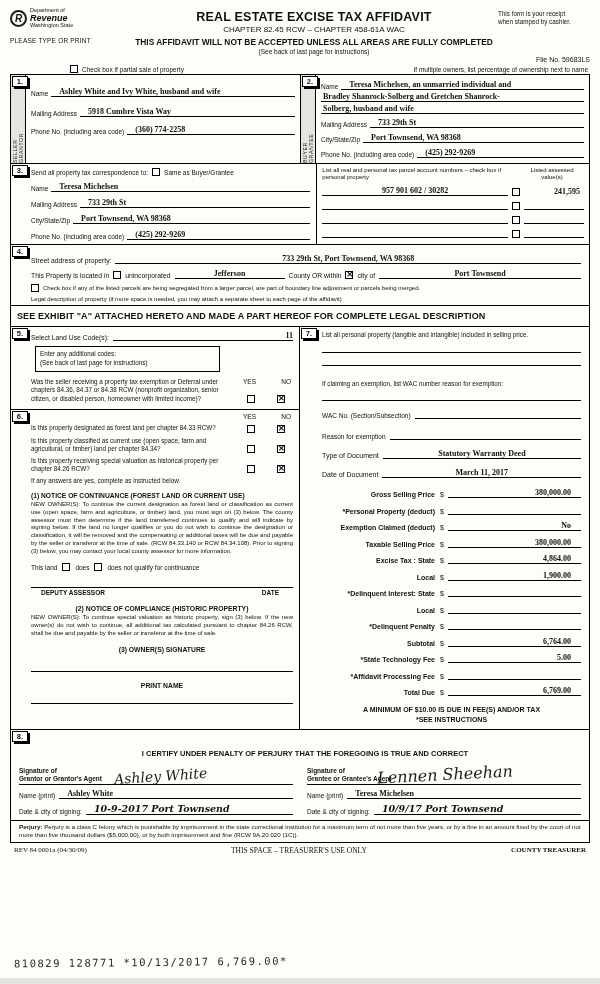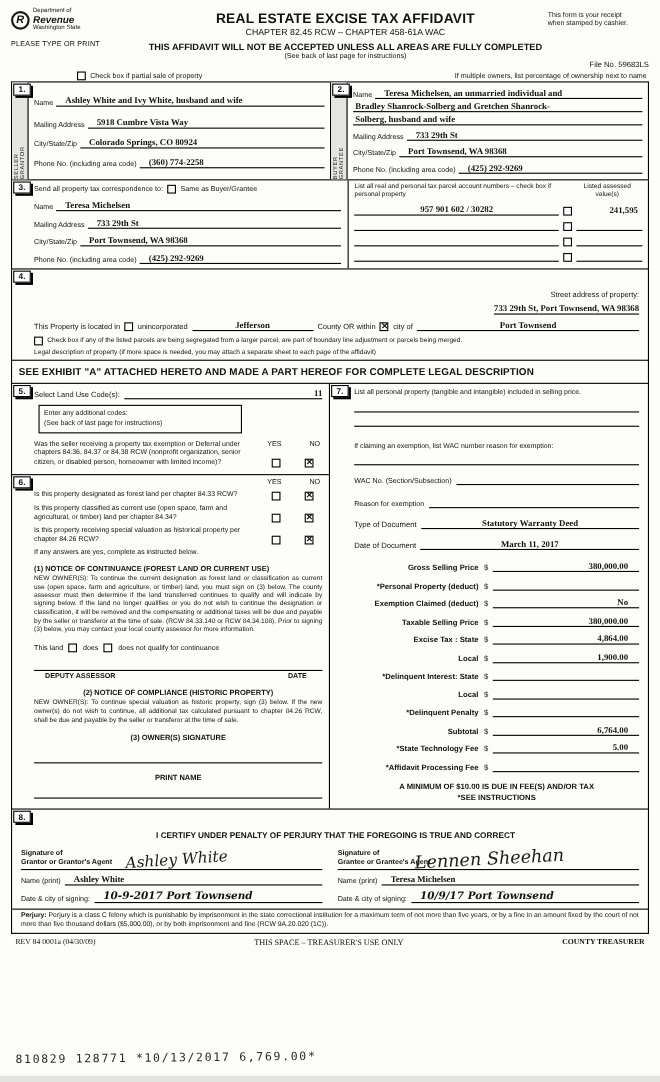--- a/index.html
+++ b/index.html
@@ -176,24 +176,20 @@
         <div class="pfields">
           <div class="fr" style="margin-top:9px;">
             <span class="lbl">Name</span>
             <span class="ul v">Ashley White and Ivy White, husband and wife</span>
           </div>
           <div class="fr" style="margin-top:10px;">
             <span class="lbl">Mailing Address</span>
             <span class="ul v">5918 Cumbre Vista Way</span>
           </div>
           <div class="fr" style="margin-top:8px;">
-            <span class="lbl">City/State/Zip</span>
-            <span class="ul v">Colorado Springs, CO 80924</span>
-          </div>
-          <div class="fr" style="margin-top:8px;">
             <span class="lbl">Phone No. (including area code)</span>
             <span class="ul v">(360) 774-2258</span>
           </div>
         </div>
       </div>
       <div class="party">
         <div class="nb">2.</div>
         <div class="vstrip">
           <span>BUYER</span>
           <span>GRANTEE</span>
@@ -279,21 +275,21 @@
           <span class="cb">
               <span></span>
             </span>
           <span class="pv blank"></span>
         </div>
       </div>
     </div>
 
     <div class="s4">
       <div class="nb">4.</div>
-      <div class="s4row" style="margin-top:17px;flex-direction:column;">
+      <div class="s4row" style="margin-top:6px;">
         <span>Street address of property:</span>
         <span class="grow v">733 29th St, Port Townsend, WA  98368</span>
       </div>
       <div class="s4row" style="margin-top:5px;">
         <span>This Property is located in</span>
         <span class="cb">
             <span></span>
           </span>
         <span>unincorporated</span>
         <span class="ulc v" style="min-width:110px;">Jefferson</span>
@@ -500,20 +496,25 @@
         <div class="m">
             <span class="ml">*State Technology Fee</span>
             <span class="md">$</span>
             <span class="mv v">5.00</span>
           </div>
         <div class="m">
             <span class="ml">*Affidavit Processing Fee</span>
             <span class="md">$</span>
             <span class="mv v"></span>
           </div>
+        <div class="m">
+            <span class="ml">Total Due</span>
+            <span class="md">$</span>
+            <span class="mv v">6,769.00</span>
+          </div>
 
         <div class="minline">A MINIMUM OF $10.00 IS DUE IN FEE(S) AND/OR TAX</div>
         <div class="minline" style="margin-top:3px;">*SEE INSTRUCTIONS</div>
       </div>
     </div>
 
     <div class="s8">
       <div class="nb">8.</div>
       <div class="cert">I CERTIFY UNDER PENALTY OF PERJURY THAT THE FOREGOING IS TRUE AND CORRECT</div>
       <div class="sigcols">

